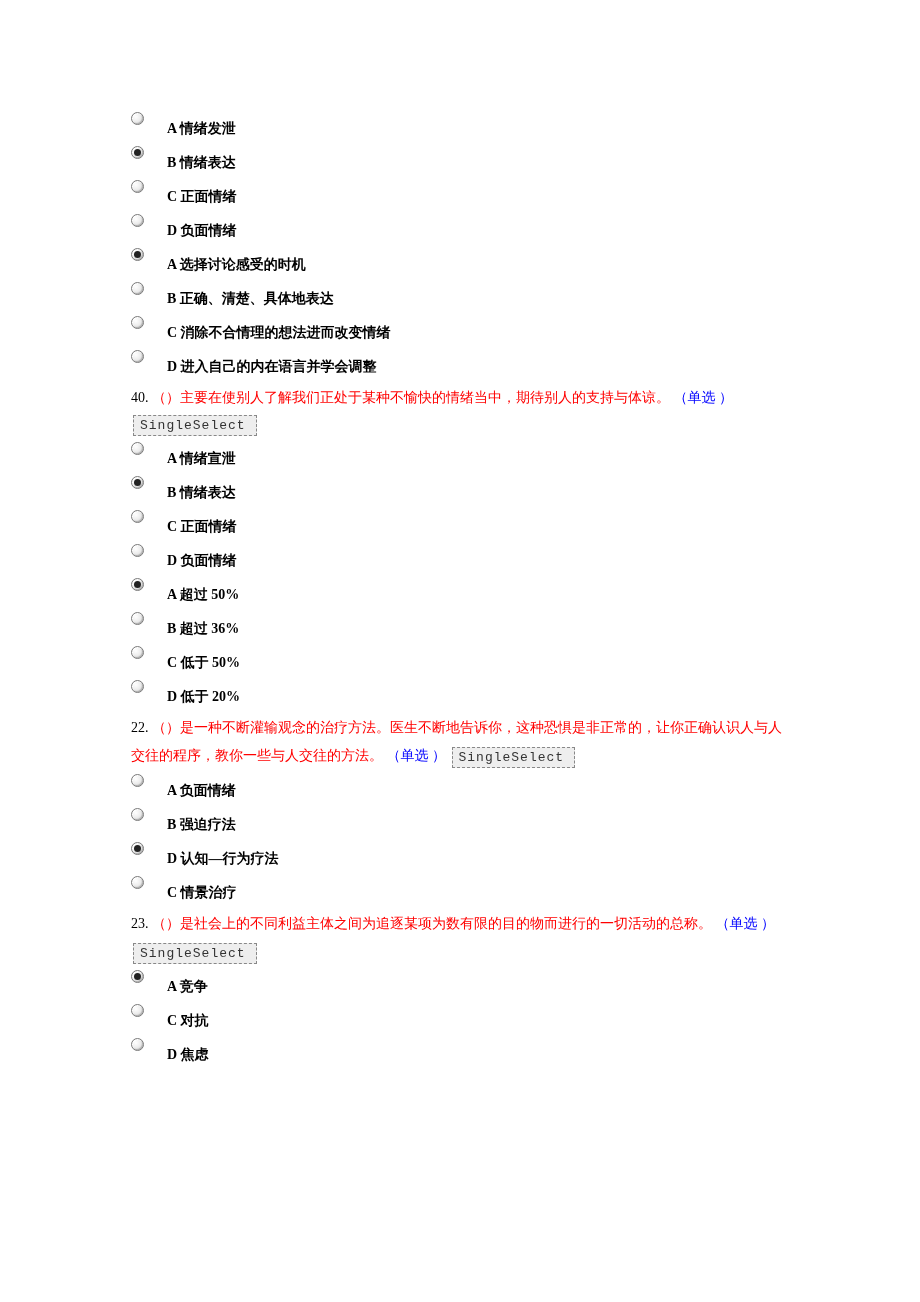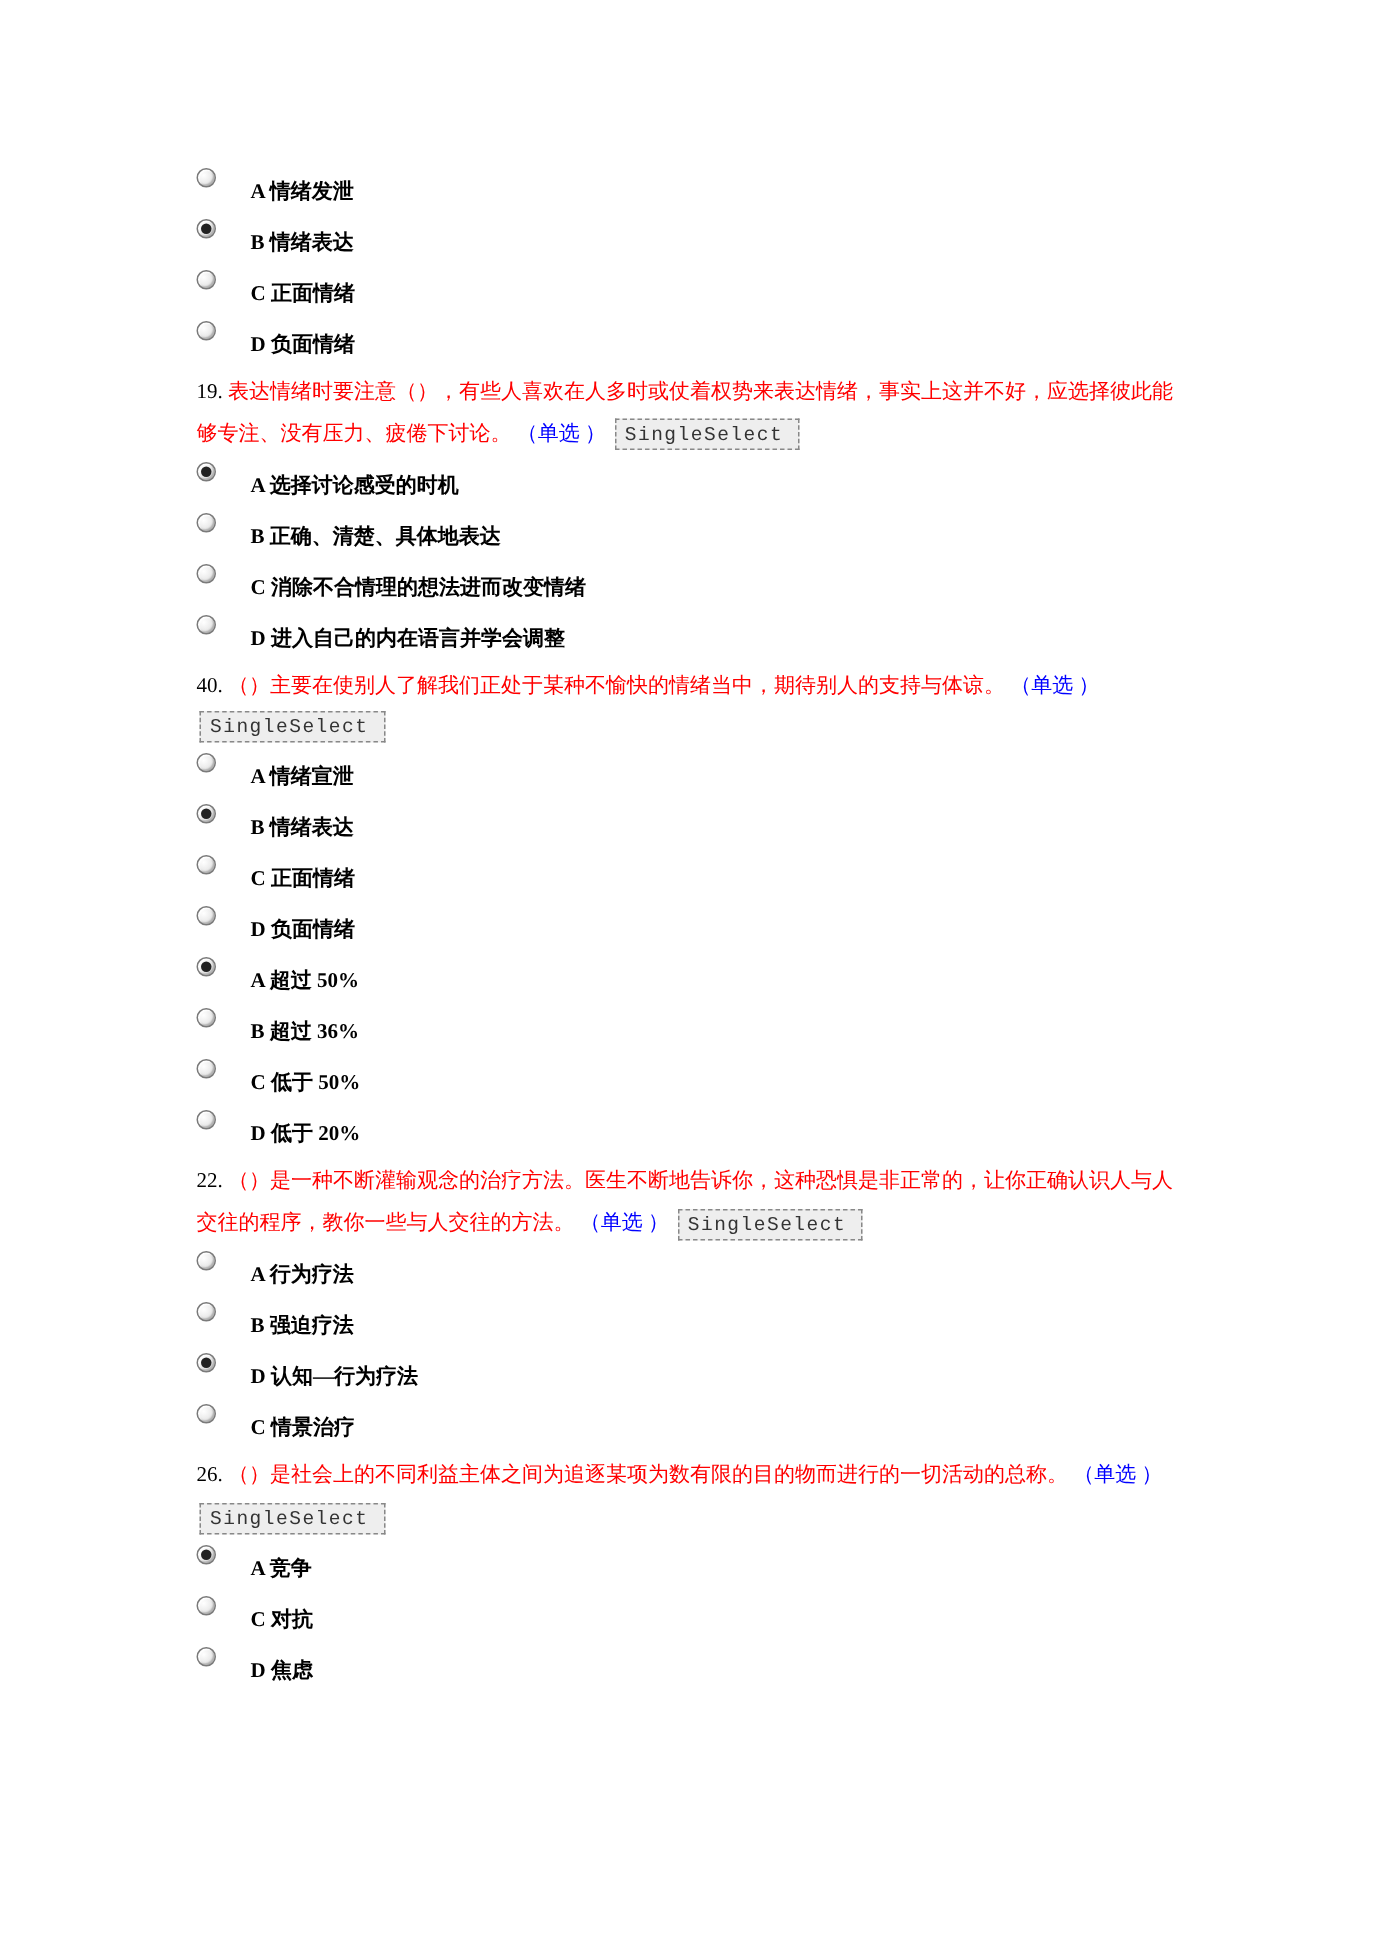--- a/index.html
+++ b/index.html
@@ -101,26 +101,20 @@
       </div>
     <div class="option-text">C 正面情绪</div>
   </div>
   <div class="option-row">
     <div class="radio-wrap">
         <div class="radio"></div>
       </div>
     <div class="option-text">D 负面情绪</div>
   </div>
 
-  <div class="q-text">
-    <span class="black">19.</span>
-    <span class="red">表达情绪时要注意（），有些人喜欢在人多时或仗着权势来表达情绪，事实上这并不好，应选择彼此能够专注、没有压力、疲倦下讨论。</span>
-    <span class="blue">（单选 ）</span>
-    <span class="select-box">SingleSelect</span>
-  </div>
   <div class="option-row">
     <div class="radio-wrap">
         <div class="radio selected"></div>
       </div>
     <div class="option-text">A 选择讨论感受的时机</div>
   </div>
   <div class="option-row">
     <div class="radio-wrap">
         <div class="radio"></div>
       </div>
@@ -200,21 +194,21 @@
   <div class="q-text">
     <span class="black">22.</span>
     <span class="red">（）是一种不断灌输观念的治疗方法。医生不断地告诉你，这种恐惧是非正常的，让你正确认识人与人交往的程序，教你一些与人交往的方法。</span>
     <span class="blue">（单选 ）</span>
     <span class="select-box">SingleSelect</span>
   </div>
   <div class="option-row">
     <div class="radio-wrap">
         <div class="radio"></div>
       </div>
-    <div class="option-text">A 行为疗法</div>
+    <div class="option-text">A 负面情绪</div>
   </div>
   <div class="option-row">
     <div class="radio-wrap">
         <div class="radio"></div>
       </div>
     <div class="option-text">B 强迫疗法</div>
   </div>
   <div class="option-row">
     <div class="radio-wrap">
         <div class="radio selected"></div>
@@ -222,21 +216,21 @@
     <div class="option-text">D 认知—行为疗法</div>
   </div>
   <div class="option-row">
     <div class="radio-wrap">
         <div class="radio"></div>
       </div>
     <div class="option-text">C 情景治疗</div>
   </div>
 
   <div class="q-text">
-    <span class="black">26.</span>
+    <span class="black">23.</span>
     <span class="red">（）是社会上的不同利益主体之间为追逐某项为数有限的目的物而进行的一切活动的总称。</span>
     <span class="blue">（单选 ）</span>
     <span class="select-box">SingleSelect</span>
   </div>
   <div class="option-row">
     <div class="radio-wrap">
         <div class="radio selected"></div>
       </div>
     <div class="option-text">A 竞争</div>
   </div>

